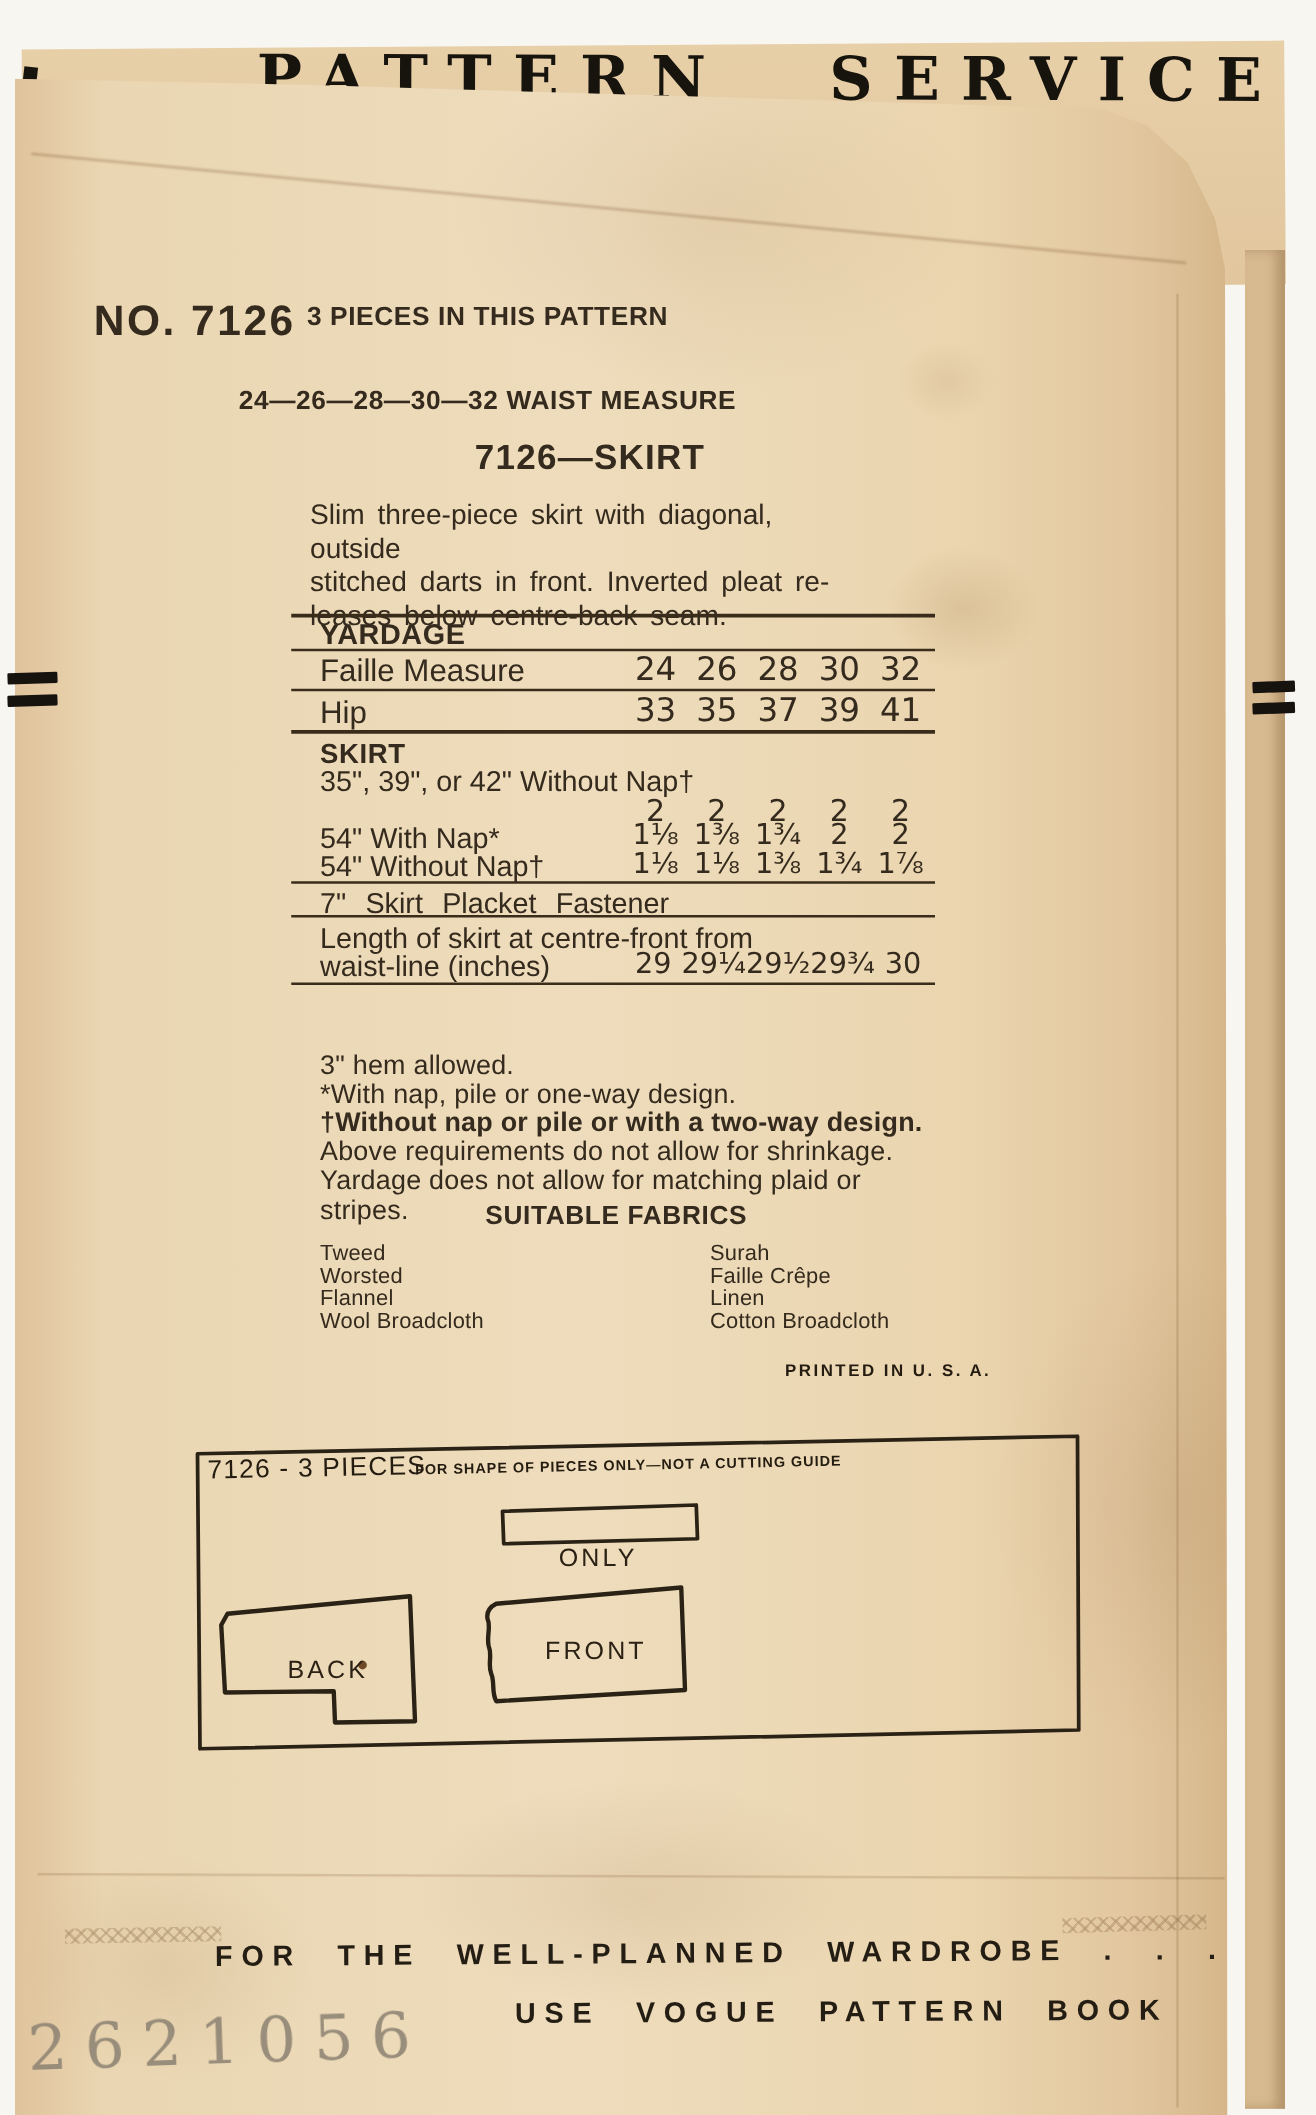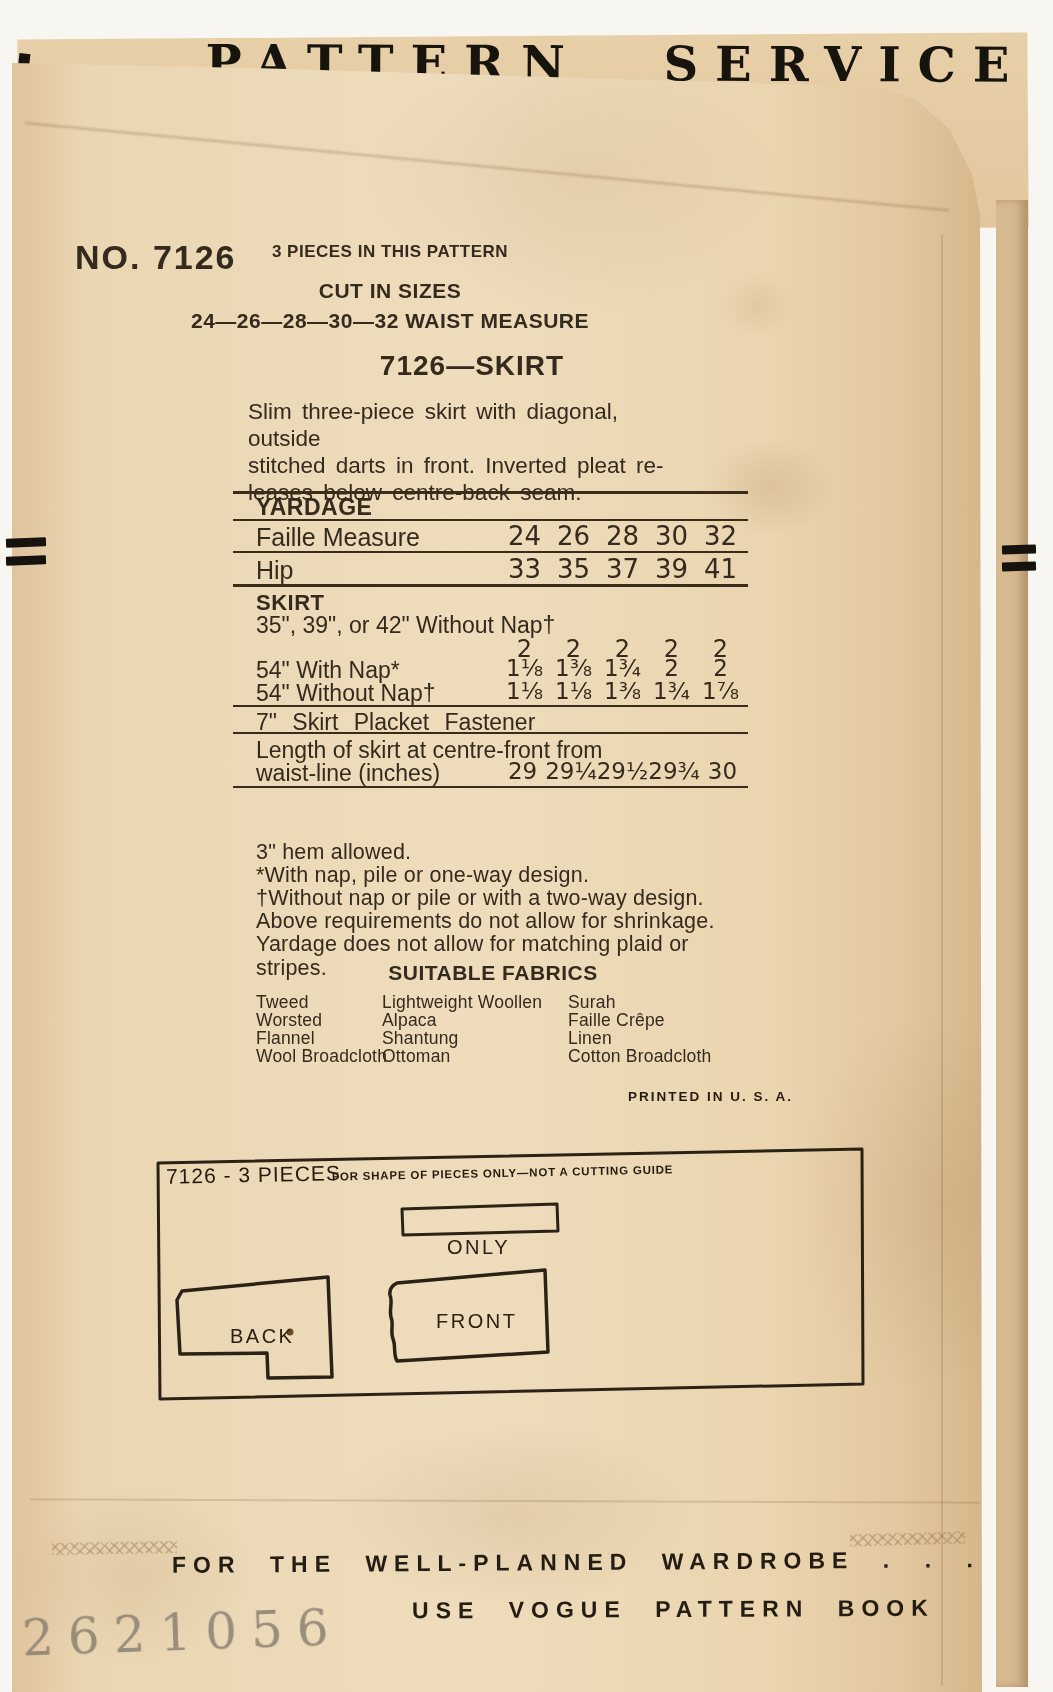--- a/index.html
+++ b/index.html
@@ -77,22 +77,21 @@
   <div class="zig r"></div>
 
   <div class="reg" style="left:6px;top:538px;width:40px;height:9px;transform:rotate(-2deg);"></div>
   <div class="reg" style="left:6px;top:556px;width:40px;height:9px;transform:rotate(-2deg);"></div>
   <div class="reg" style="left:1002px;top:545px;width:34px;height:9px;transform:rotate(-2deg);"></div>
   <div class="reg" style="left:1002px;top:562px;width:34px;height:9px;transform:rotate(-2deg);"></div>
 
   <div class="content">
 
     <div class="abs b" style="left:75px;top:238px;font-size:34px;letter-spacing:2px;">NO. 7126</div>
-    <div class="hdr-line" style="top:242px;font-size:17px;letter-spacing:.5px;">3 PIECES IN THIS PATTERN</div>
-    <div class="hdr-line" style="top:279px;font-size:21px;letter-spacing:.5px;">CUT IN SIZES</div>
+    <div class="hdr-line" style="top:242px;font-size:21px;letter-spacing:.5px;">3 PIECES IN THIS PATTERN</div>
     <div class="hdr-line" style="top:309px;font-size:21px;letter-spacing:.5px;">24—26—28—30—32 WAIST MEASURE</div>
 
     <div class="abs b ctr" style="left:262px;top:350px;width:420px;font-size:28px;letter-spacing:1px;">7126—SKIRT</div>
     <div class="abs" style="left:248px;top:398px;width:430px;font-size:22.5px;line-height:27px;word-spacing:4px;">
       <span style="display:block;">Slim three-piece skirt with diagonal, outside</span>
       <span style="display:block;">stitched darts in front. Inverted pleat re-</span>
       <span style="display:block;">leases below centre-back seam.</span>
     </div>
 
     <div class="rule thick" style="top:491px;"></div>
@@ -151,36 +150,30 @@
       <span>29</span>
         <span>29¼</span>
         <span>29½</span>
         <span>29¾</span>
         <span>30</span>
     </div>
     <div class="rule" style="top:786px;"></div>
 
     <div class="note" style="top:840px;">3" hem allowed.</div>
     <div class="note" style="top:863px;">*With nap, pile or one-way design.</div>
-    <div class="note" style="top:886px;">†Without nap or pile or with a two-way design.</div>
+    <div class="note" style="top:886px;font-weight:bold;">†Without nap or pile or with a two-way design.</div>
     <div class="note" style="top:909px;">Above requirements do not allow for shrinkage.</div>
     <div class="note" style="top:932px;">Yardage does not allow for matching plaid or stripes.</div>
 
     <div class="abs b ctr" style="left:333px;top:961px;width:320px;font-size:21px;letter-spacing:.5px;">SUITABLE FABRICS</div>
     <div class="fab" style="left:256px;top:993px;">
       <div>Tweed</div>
       <div>Worsted</div>
       <div>Flannel</div>
       <div>Wool Broadcloth</div>
-    </div>
-    <div class="fab" style="left:382px;top:993px;">
-      <div>Lightweight Woollen</div>
-      <div>Alpaca</div>
-      <div>Shantung</div>
-      <div>Ottoman</div>
     </div>
     <div class="fab" style="left:568px;top:993px;">
       <div>Surah</div>
       <div>Faille Crêpe</div>
       <div>Linen</div>
       <div>Cotton Broadcloth</div>
     </div>
 
     <div class="abs b" style="left:628px;top:1089px;font-size:13.5px;letter-spacing:2px;color:#241c11;">PRINTED IN U. S. A.</div>
 

